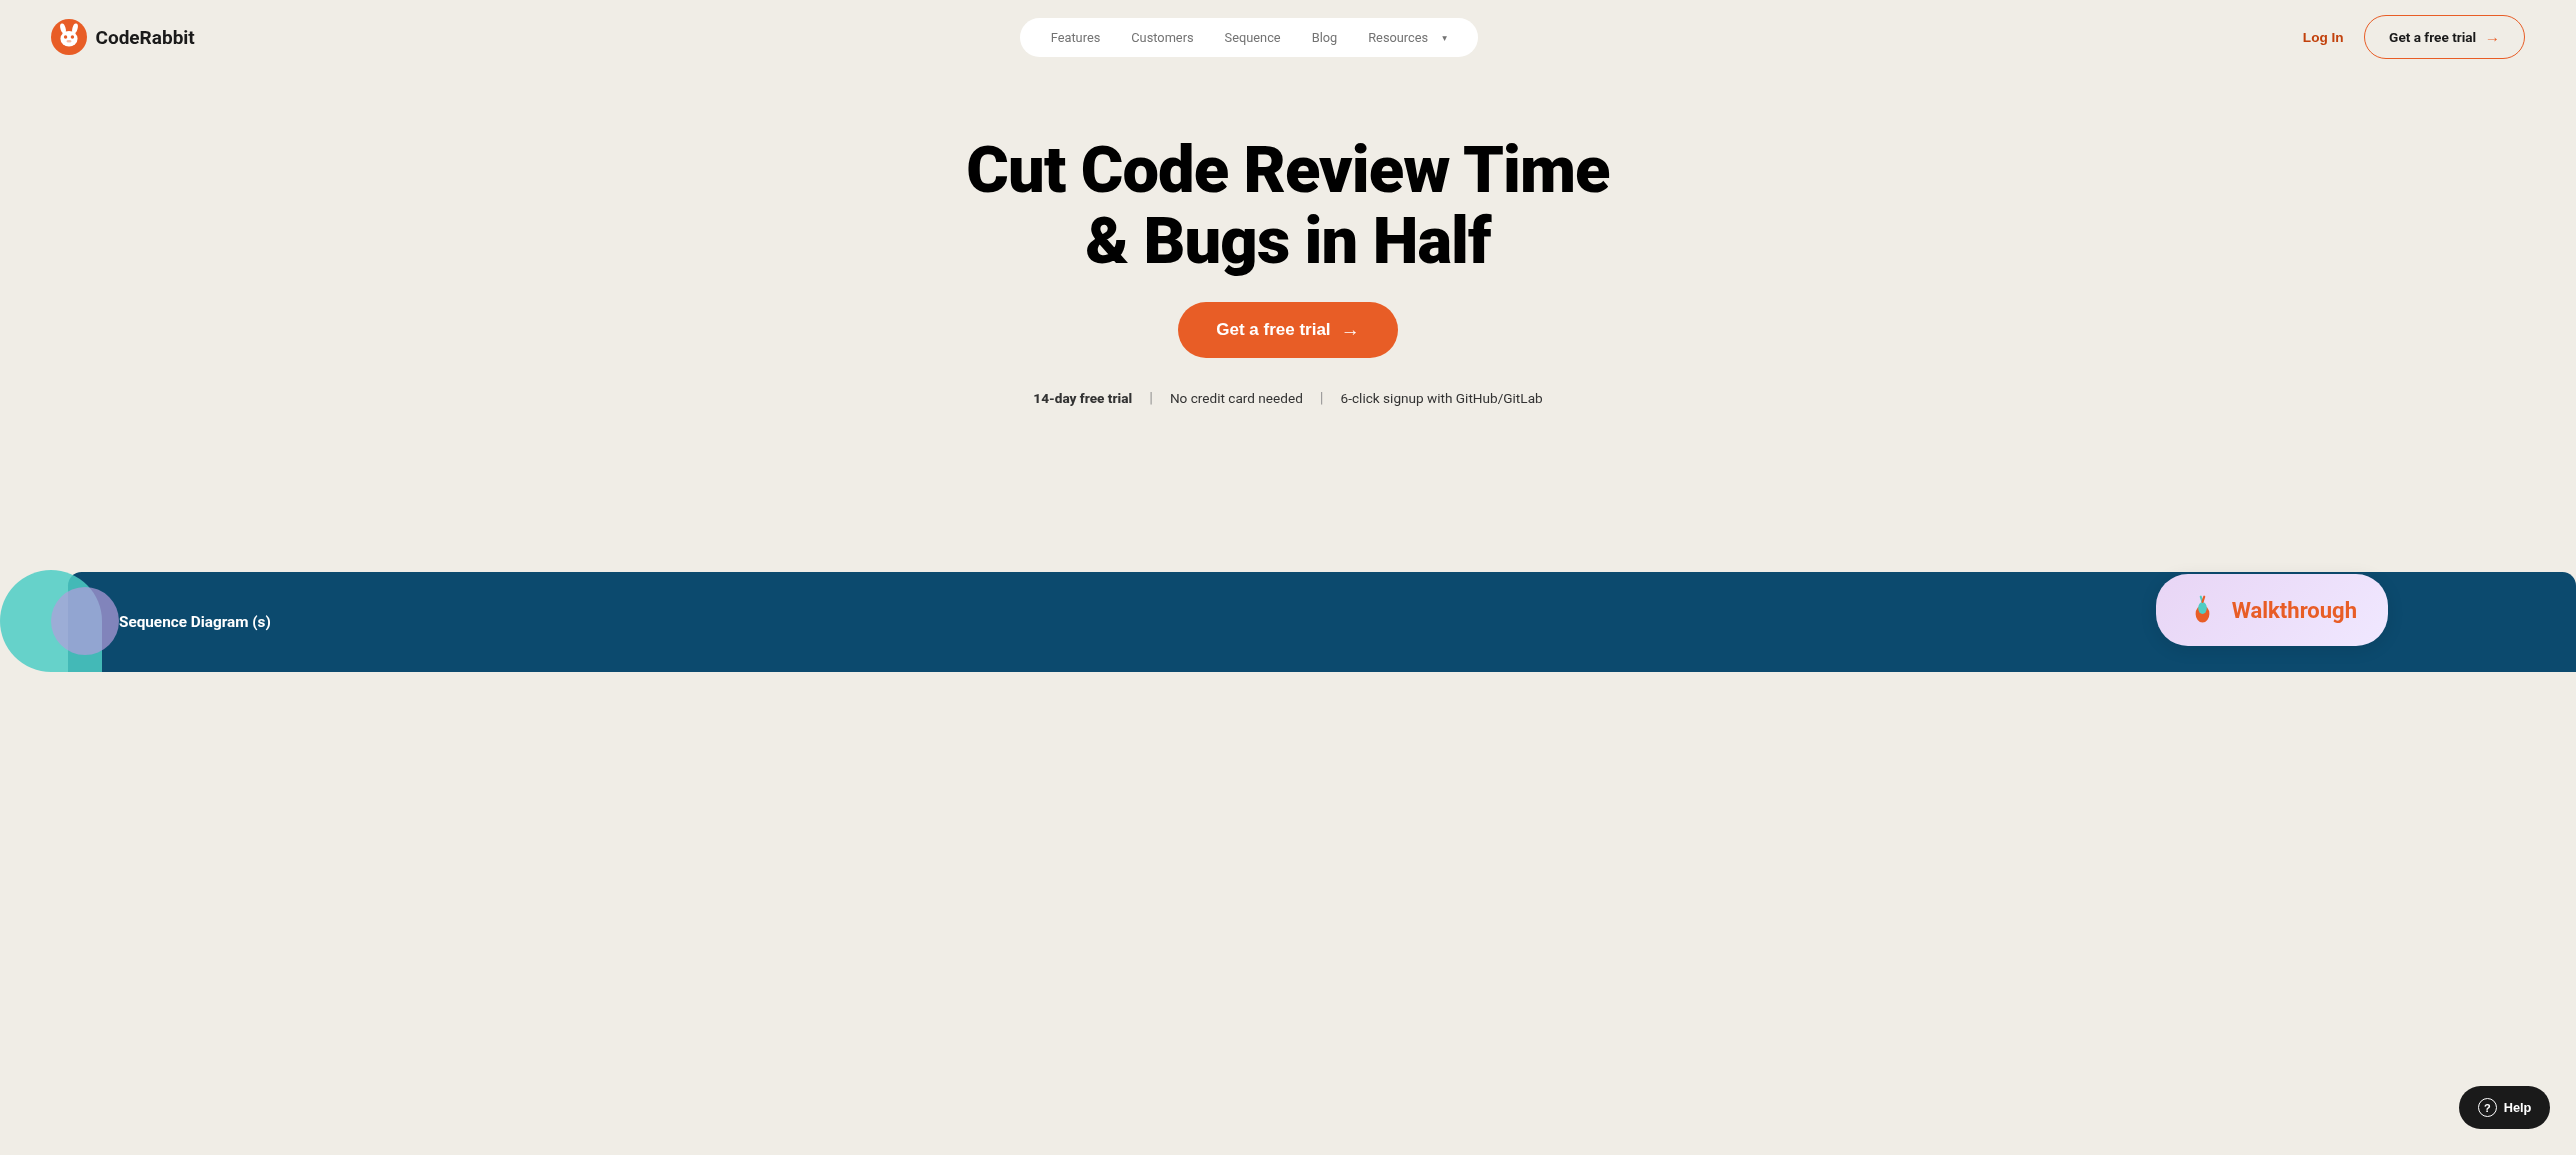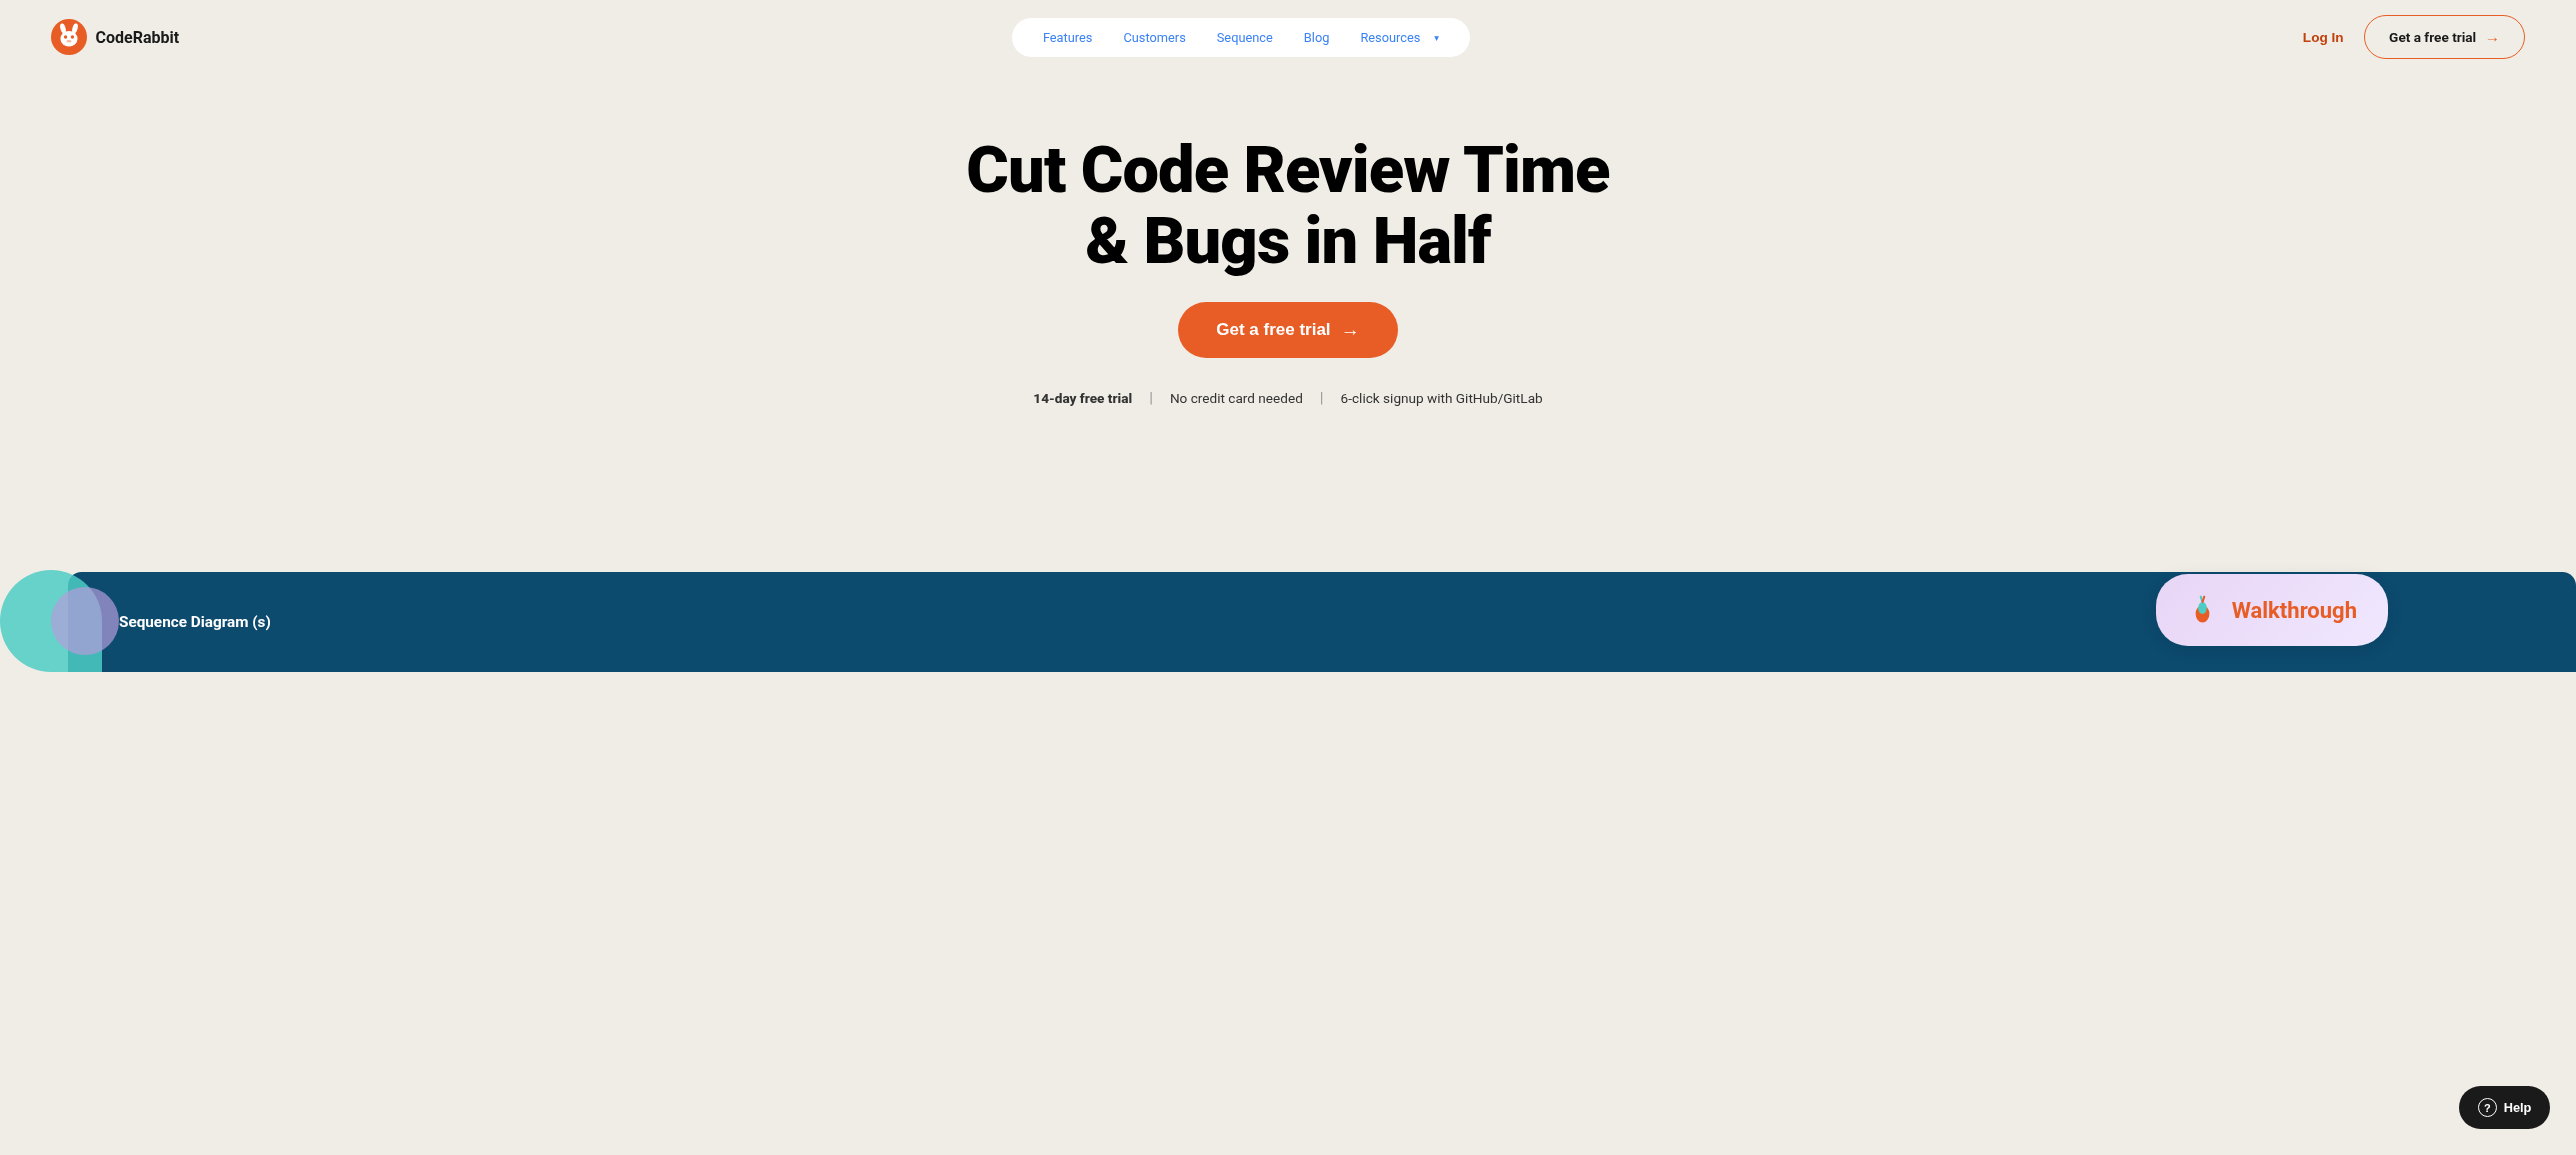--- a/index.html
+++ b/index.html
@@ -29,37 +29,37 @@
       align-items: center;
       gap: 8.5px;
     }
 
     .logo-icon {
       width: 36px;
       height: 36px;
     }
 
     .logo-text {
-      font-size: 16px;
+      font-size: 19px;
       font-weight: 700;
       color: #1a1a1a;
     }
 
     .nav-links {
       display: flex;
       align-items: center;
       gap: 31px;
       background-color: #ffffff;
       border-radius: 43px;
       padding: 12px 31px;
     }
 
     .nav-link {
       font-size: 12.8px;
-      color: #3b82f6;
+      color: #737373;
       text-decoration: none;
       font-weight: 450;
     }
 
     .resources-link {
       display: flex;
       align-items: center;
       gap: 14px;
     }
 

